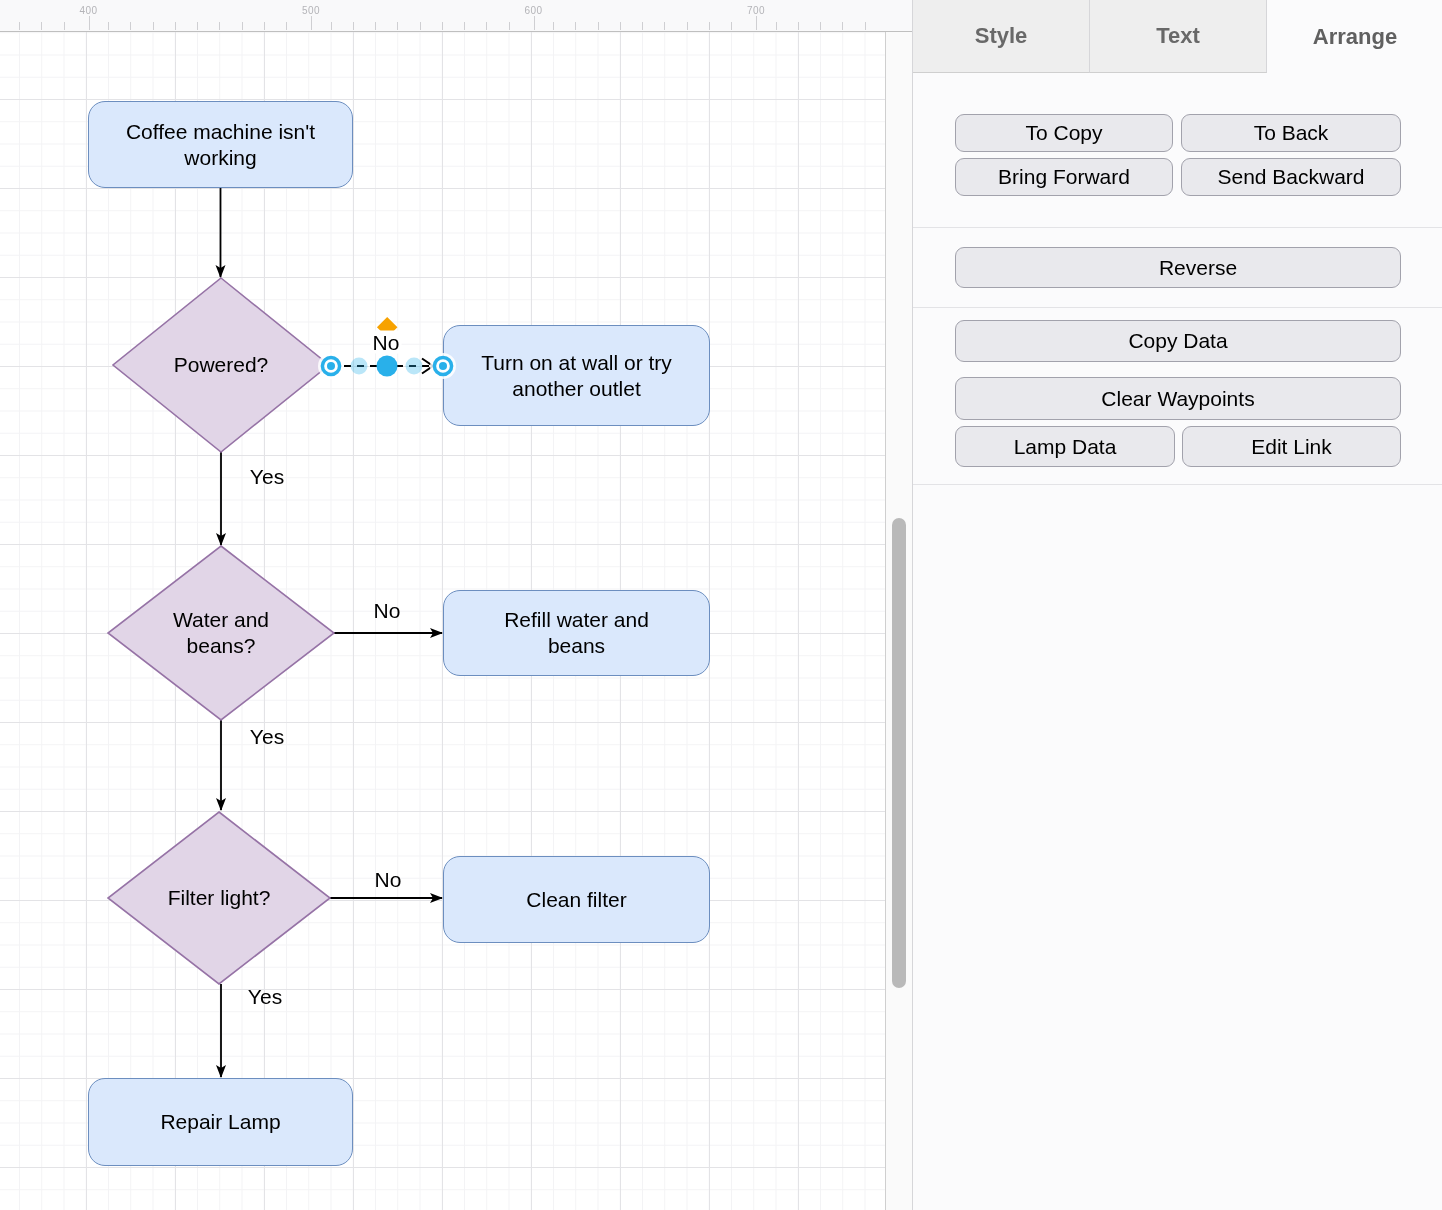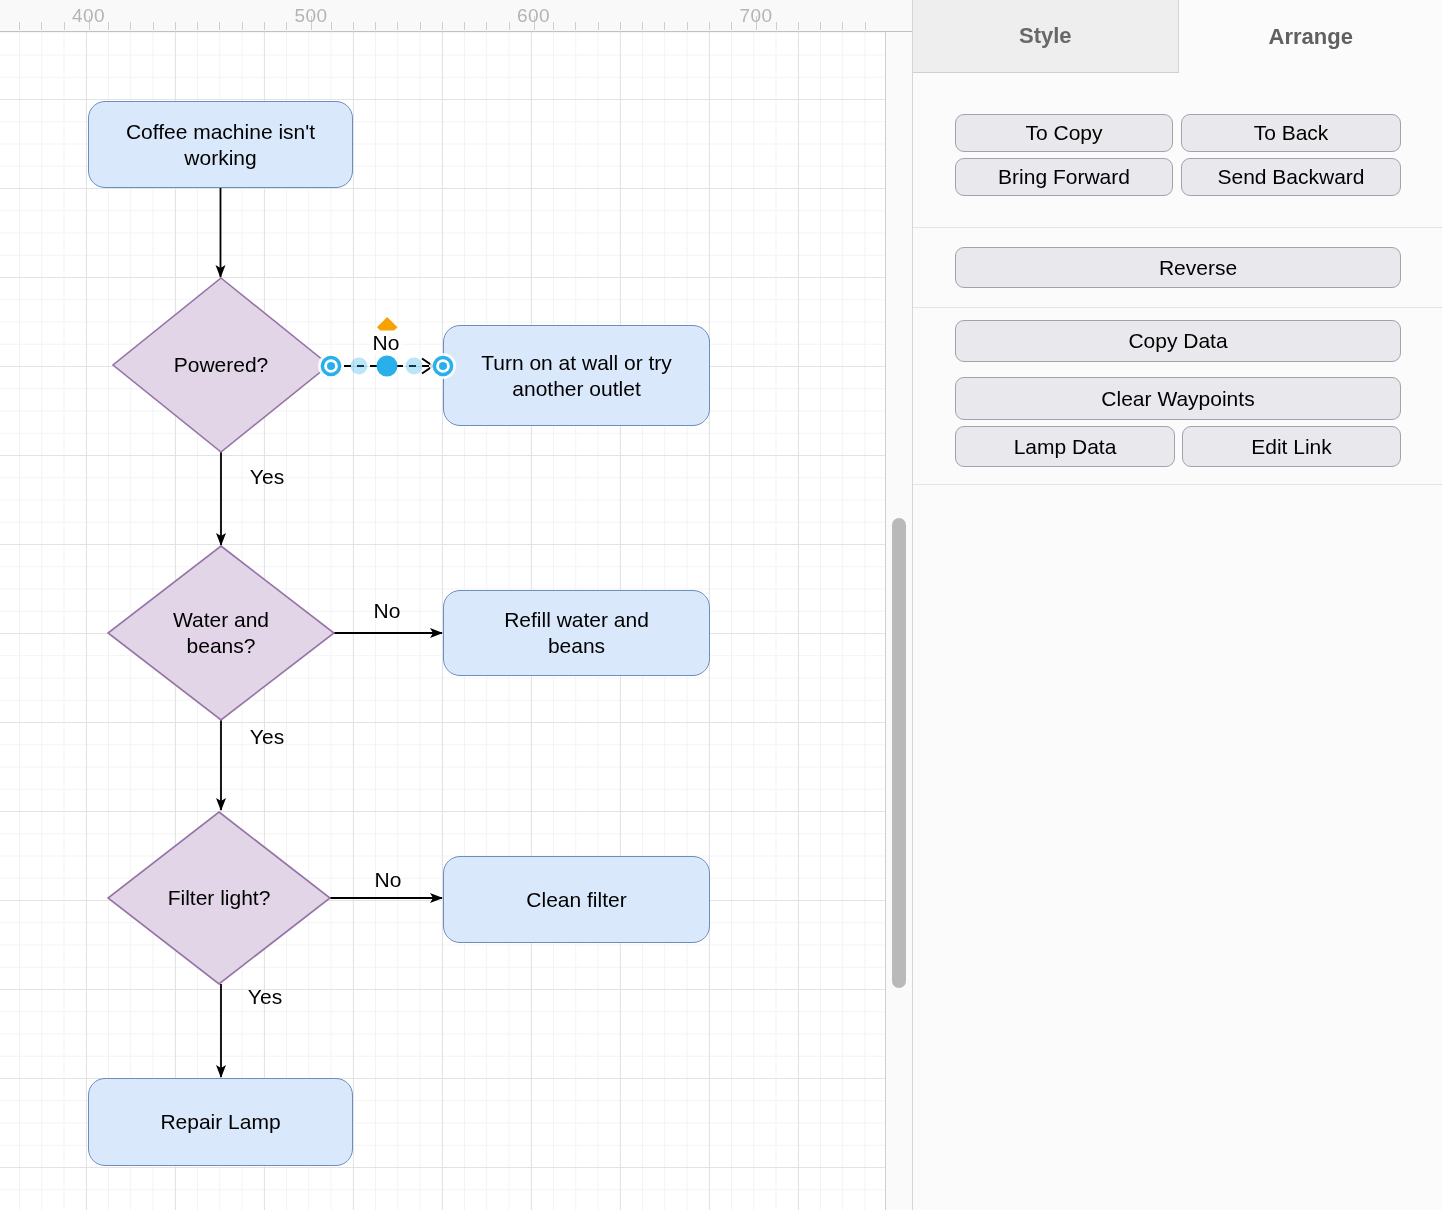--- a/index.html
+++ b/index.html
@@ -7,21 +7,21 @@
   body { font-family:"Liberation Sans","DejaVu Sans",sans-serif; background:#fff; }
   .app { position:relative; width:1442px; height:1210px; }
 
   
   .canvas { position:absolute; left:0; top:0; width:912px; height:1210px; background:#fafafa; }
   .ruler { position:absolute; left:0; top:0; width:912px; height:32px; background:#f9f9fa;
            border-bottom:1px solid #bfbfbf; z-index:5; }
   .tick { position:absolute; bottom:1px; width:1px; background:#cfcfd2; }
   .tick.small { height:8px; }
   .tick.tall  { height:14px; }
-  .ruler-label { position:absolute; top:5px; transform:translateX(-50%); font-size:19px;
+  .ruler-label { position:absolute; top:5px; transform:translateX(-50%); font-size:10px;
                  color:#b4b4b8; letter-spacing:.5px; }
   .grid { position:absolute; left:0; top:32px; width:886px; height:1178px;
           background-color:#ffffff;
           background-image:
             linear-gradient(to right, #e3e3e6 1px, transparent 1px),
             linear-gradient(to bottom, #e3e3e6 1px, transparent 1px),
             linear-gradient(to right, #f3f3f5 1px, transparent 1px),
             linear-gradient(to bottom, #f3f3f5 1px, transparent 1px);
           background-size: 89px 89px, 89px 89px, 22.25px 22.25px, 22.25px 22.25px;
           background-position: -3px 0px, 0px 67px, 19px 0px, 0px 0.25px;
@@ -192,20 +192,21 @@
         <circle class="h-dot" cx="443" cy="366" r="4"></circle>
       </g>
     </svg>
 
     <div class="scroll-thumb"></div>
   </div>
 
   <div class="panel">
     <div class="tabs">
       <div class="tab">Style</div>
+      <div class="tab">Text</div>
       <div class="tab active">Arrange</div>
     </div>
 
     <div class="btn" style="left:42px; top:114px; width:218px; height:38px;">To Copy</div>
     <div class="btn" style="left:268px; top:114px; width:220px; height:38px;">To Back</div>
     <div class="btn" style="left:42px; top:158px; width:218px; height:38px;">Bring Forward</div>
     <div class="btn" style="left:268px; top:158px; width:220px; height:38px;">Send Backward</div>
 
     <div class="divider" style="top:227px;"></div>
 

